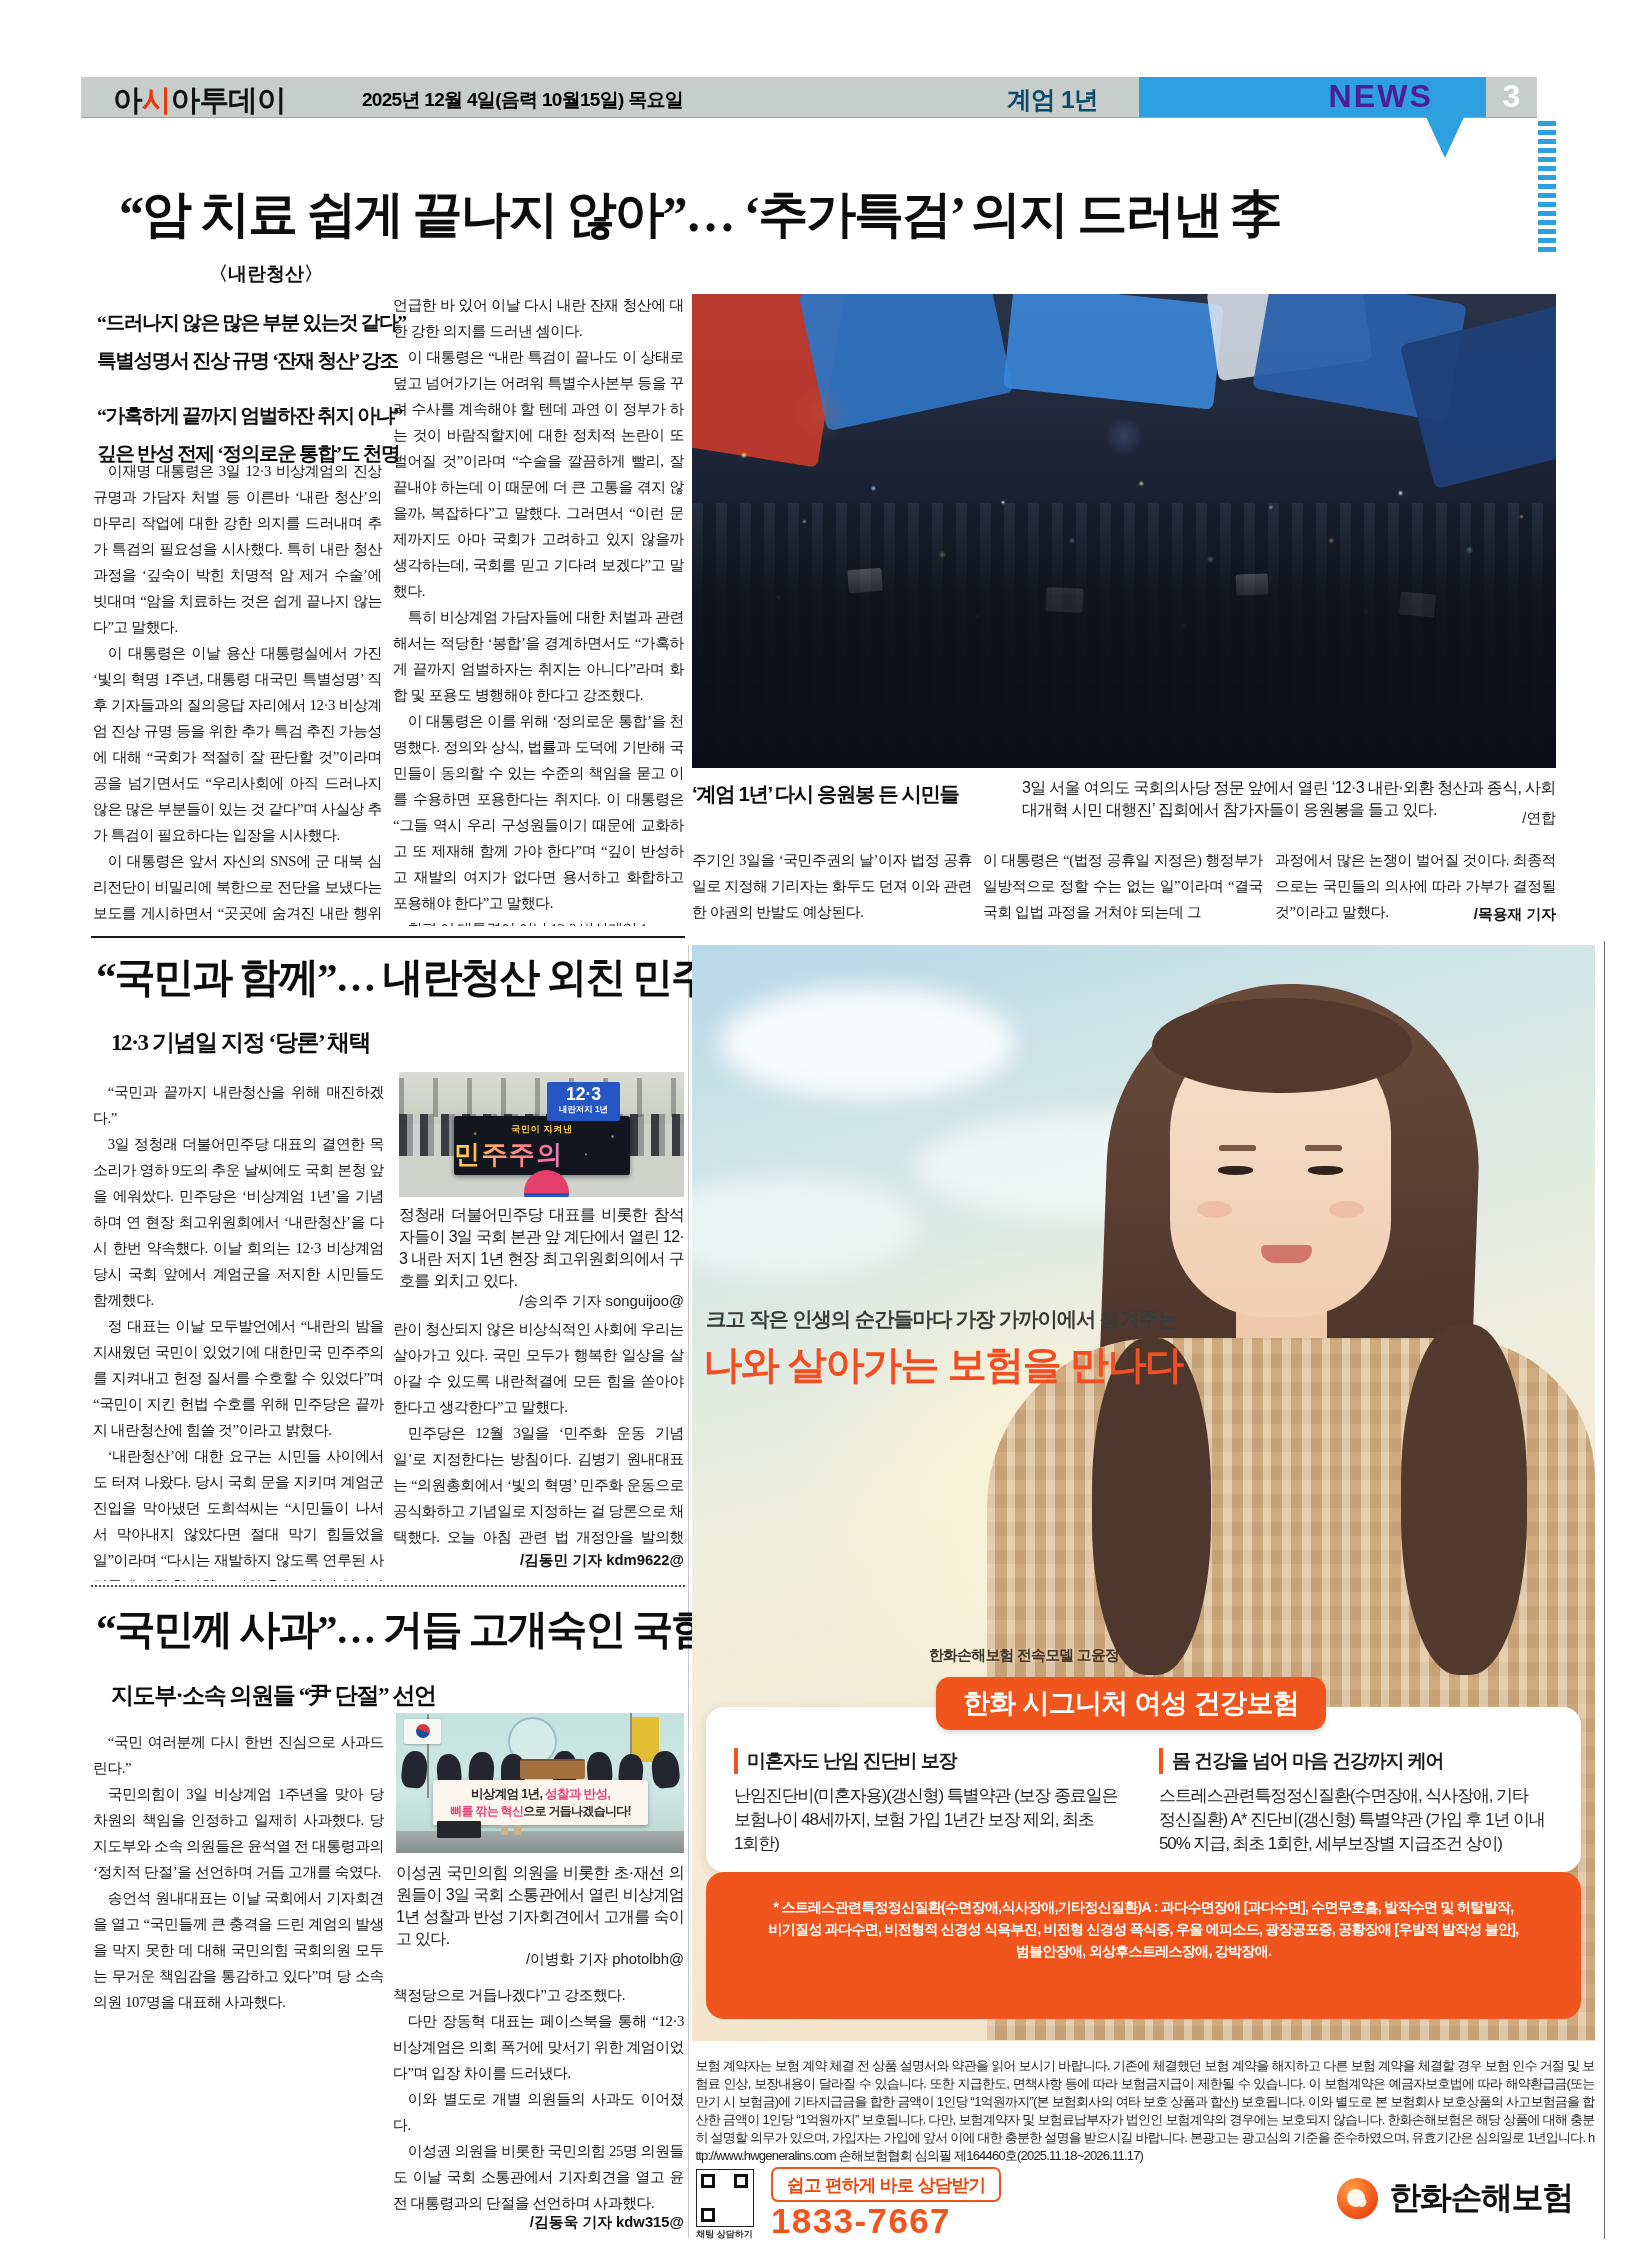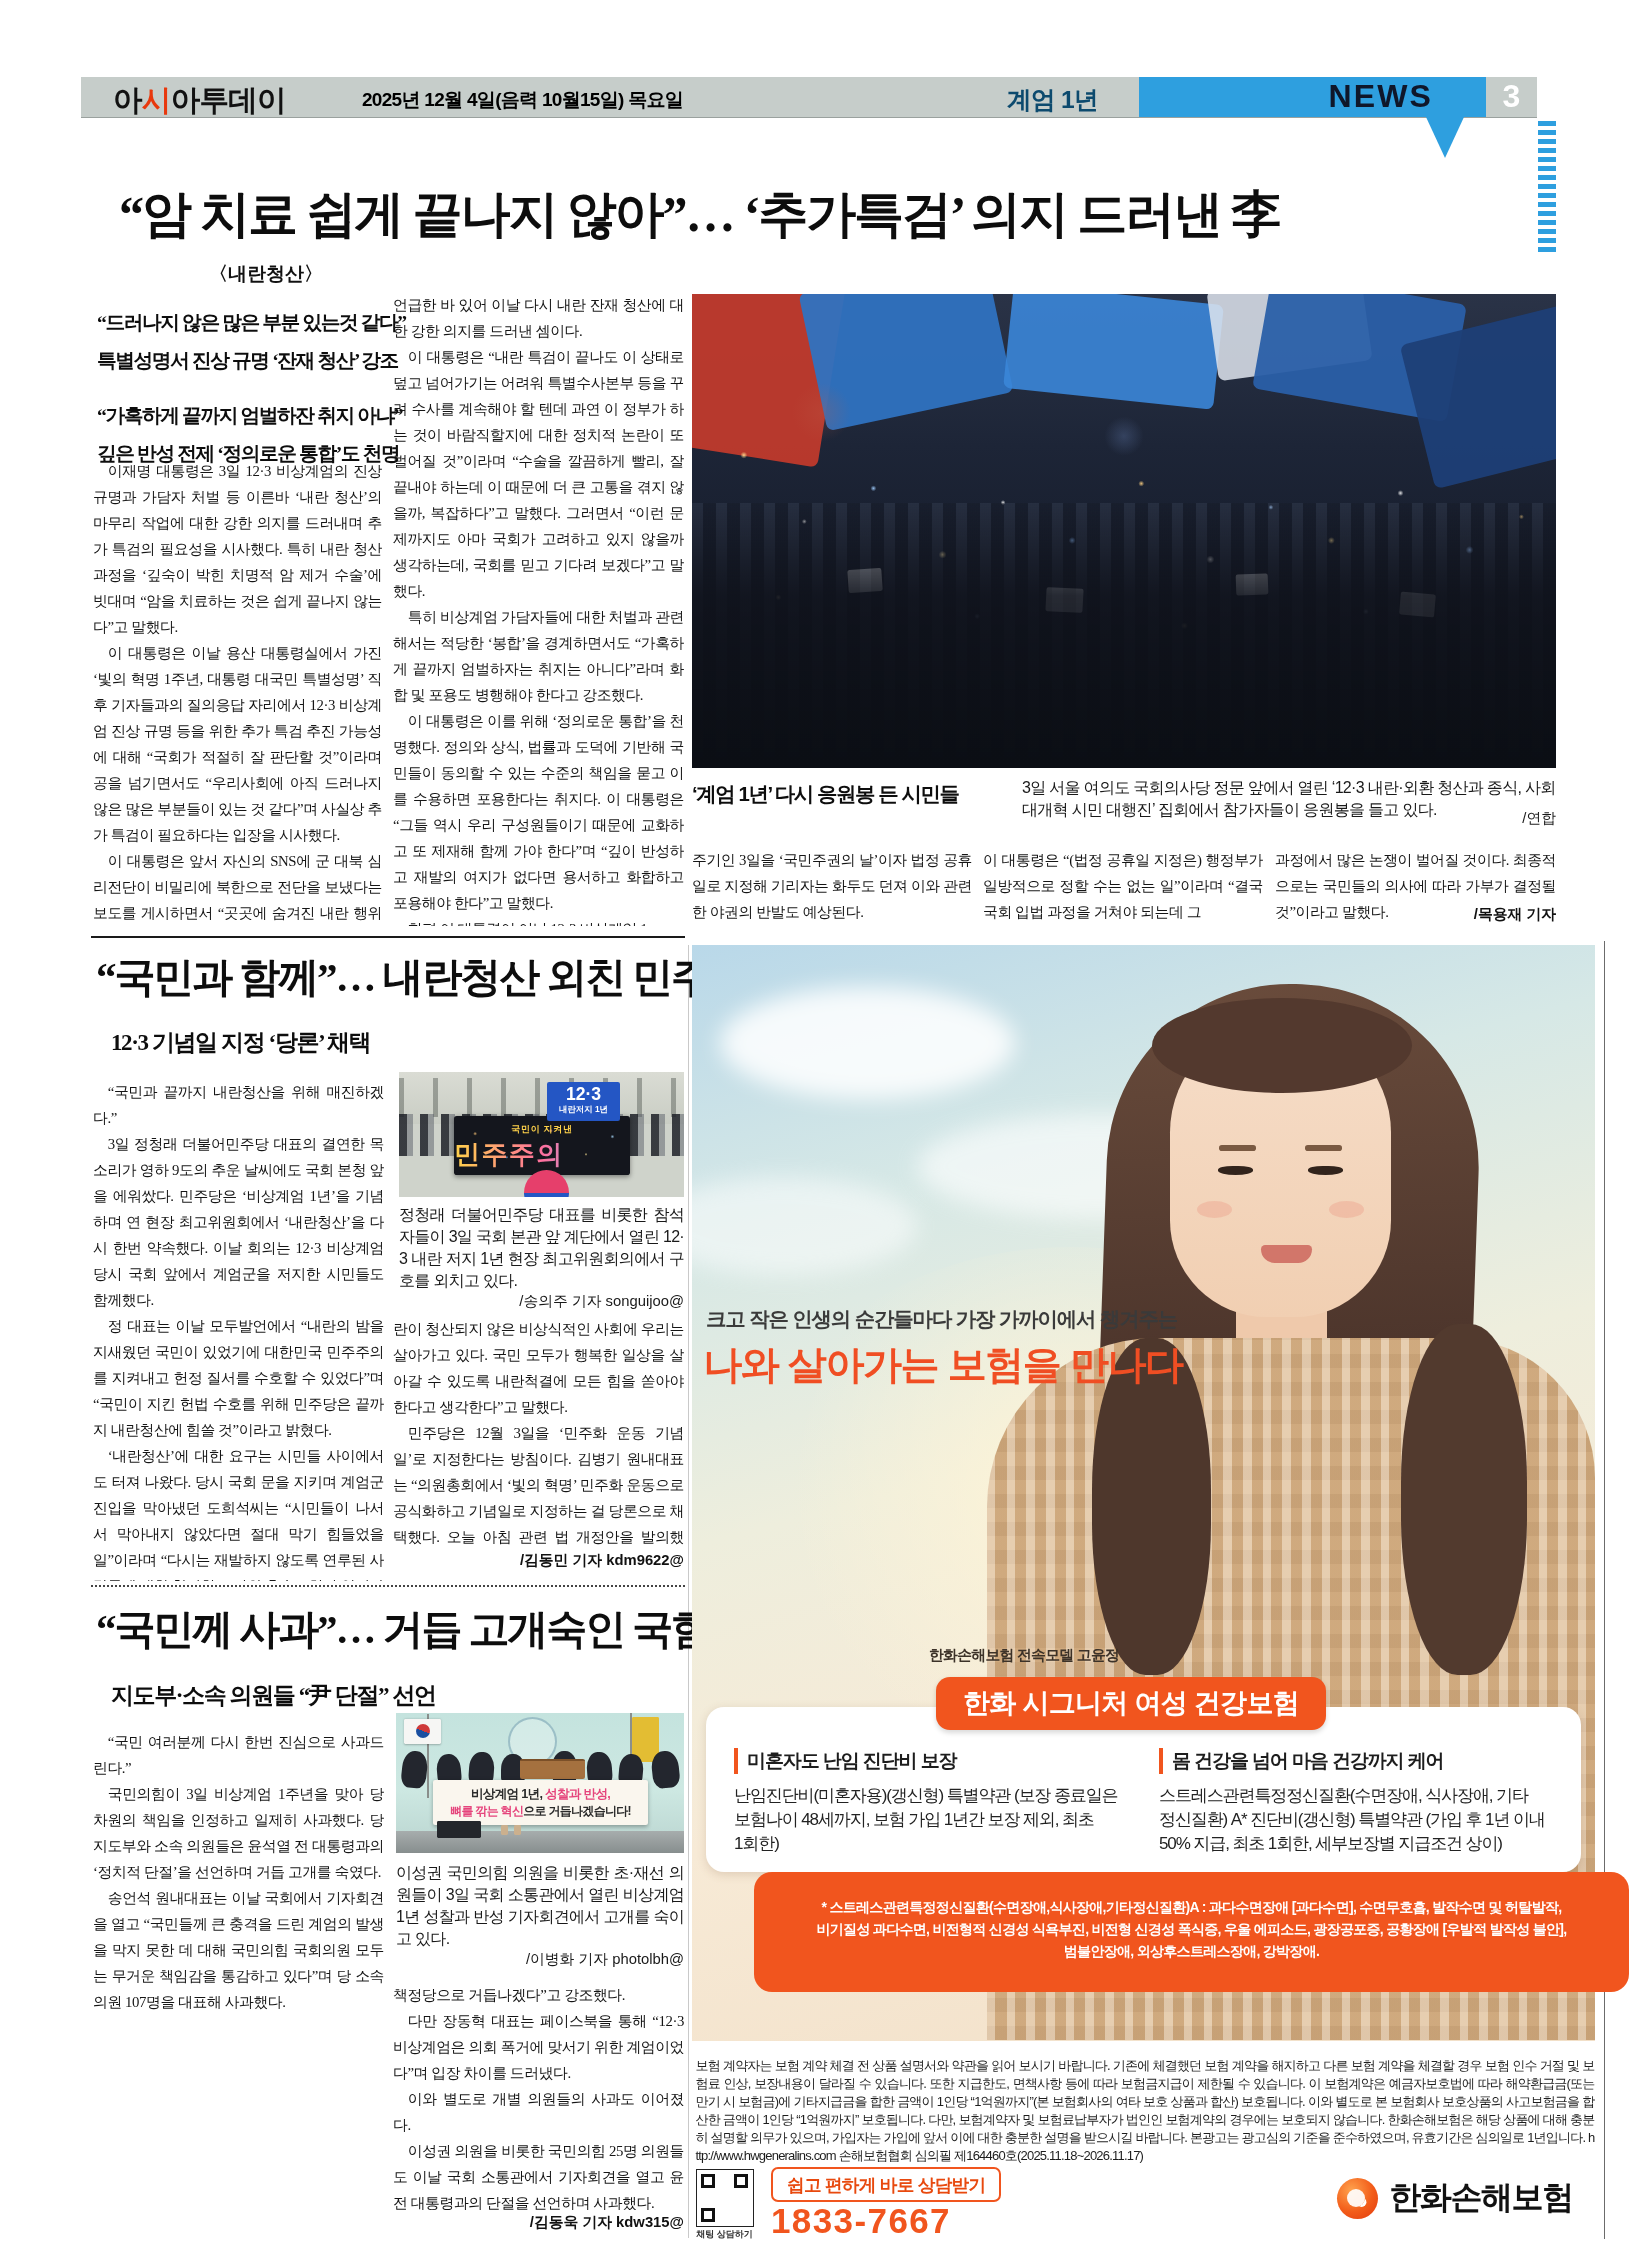--- a/index.html
+++ b/index.html
@@ -7,21 +7,21 @@
         font-family:"Liberation Serif", serif;color:#1b1b1b;}
 
   
   .masthead{position:absolute;left:81px;top:77px;width:1456px;height:40px;background:#c6cdca;
             border-bottom:1.4px solid #9aa19e;font-family:"Liberation Sans",sans-serif;}
   .brand{position:absolute;left:32px;top:4.2px;font-size:29.5px;font-weight:900;letter-spacing:-0.7px;color:#111;}
   .brand .accent{color:#e8380d;}
   .mdate{position:absolute;left:281px;top:9.8px;font-size:19px;font-weight:700;color:#000000;letter-spacing:-0.7px;}
   .msection{position:absolute;left:926px;top:5.6px;font-size:24.6px;font-weight:800;color:#0c4a6e;letter-spacing:-0.7px;}
   .newsblock{position:absolute;left:1058px;top:0;width:347px;height:40px;background:#2e9fdf;}
-  .newslabel{position:absolute;right:53px;top:1.4px;font-size:32px;font-weight:900;color:#0f172a;letter-spacing:2.1px;}
+  .newslabel{position:absolute;right:53px;top:1.4px;font-size:32px;font-weight:900;color:#4c1d95;letter-spacing:2.1px;}
   .pagenum{position:absolute;left:1405px;top:1.4px;width:51px;text-align:center;font-size:32px;font-weight:900;color:#fff;}
   .pointer{position:absolute;left:1426px;top:117px;width:0;height:0;
            border-left:19px solid transparent;border-right:19px solid transparent;border-top:41px solid #2e9fdf;}
   .hatch{position:absolute;left:1538px;top:121px;width:18px;height:133px;
          background:repeating-linear-gradient(180deg,#2e9fdf 0 4.9px,#ffffff 4.9px 9px);}
 
   
   .headline1{position:absolute;left:119px;top:181px;width:1447px;font-size:50px;font-weight:900;
              letter-spacing:-2.1px;color:#0d0d0d;white-space:nowrap;}
   .kicker{position:absolute;left:209px;top:261px;font-size:19px;font-weight:700;color:#111;}
@@ -155,23 +155,23 @@
   .ad-tagline{position:absolute;left:14px;top:360px;z-index:5;font-size:20.4px;font-weight:700;color:#3a3a3a;letter-spacing:-1.1px;}
   .ad-headline{position:absolute;left:11.2px;top:393px;z-index:5;font-size:39px;font-weight:900;color:#f04e23;letter-spacing:-1.4px;}
   .ad-model{position:absolute;left:237px;top:701px;z-index:5;font-size:14.8px;font-weight:700;color:#3c3228;letter-spacing:-0.7px;}
   .ad-badge{position:absolute;left:244px;top:732px;z-index:7;background:#f1551e;color:#fff;border-radius:14px;
     padding:8.4px 27px;font-size:27px;font-weight:900;letter-spacing:-0.7px;box-shadow:0 2.1px 5.6px rgba(0,0,0,.15);}
   .ad-panel{position:absolute;left:14px;top:762px;width:875px;height:165px;background:#fff;border-radius:18px;z-index:6;
     box-shadow:0 2.8px 9.8px rgba(120,80,50,.18);}
   .feat{position:absolute;top:41px;}
   .feat .ft{border-left:4.9px solid #f1551e;padding-left:9px;font-size:19px;font-weight:900;color:#1d1d1d;letter-spacing:-1.1px;}
   .feat .fb{margin-top:9.8px;font-size:17px;line-height:24px;color:#222;letter-spacing:-1.1px;word-break:keep-all;}
-  .ad-foot{position:absolute;left:14px;top:927px;width:875px;height:120px;background:#f1551e;border-radius:18px;z-index:6;
+  .ad-foot{position:absolute;left:14px;top:927px;width:875px;height:147px;background:#f1551e;border-radius:18px;z-index:6;
     color:#fff;box-sizing:border-box;padding:24px 42px;font-size:14px;line-height:22px;font-weight:700;
-    letter-spacing:-0.7px;text-align:center;word-break:keep-all;margin-left:48px;}
+    letter-spacing:-0.7px;text-align:center;word-break:keep-all;}
   .ad-disc{position:absolute;left:3.5px;top:1112px;width:899px;font-size:13px;line-height:18px;
     text-align:justify;word-break:break-all;color:#1d1d1d;letter-spacing:-0.8px;}
   .qr{position:absolute;left:3.5px;top:1224px;width:56px;height:56px;background:#fff;border:1.4px solid #222;
     background-image:repeating-linear-gradient(0deg,#111 0 4.2px,transparent 4.2px 8.4px),
                      repeating-linear-gradient(90deg,#111 0 4.2px,transparent 4.2px 8.4px);background-blend-mode:lighten;}
   .qr .c{position:absolute;width:14px;height:14px;border:3.5px solid #111;background:#fff;box-sizing:border-box;}
   .qr-label{position:absolute;left:0px;top:1283px;width:65px;text-align:center;font-size:9px;font-weight:700;color:#333;}
   .consult-box{position:absolute;left:79px;top:1222px;border:2.1px solid #f1551e;border-radius:7px;
     padding:3.5px 14px;font-size:17.6px;font-weight:800;color:#e8490e;letter-spacing:-0.7px;}
   .consult-phone{position:absolute;left:79px;top:1256px;font-size:35px;font-weight:900;color:#f1551e;letter-spacing:1.4px;}

